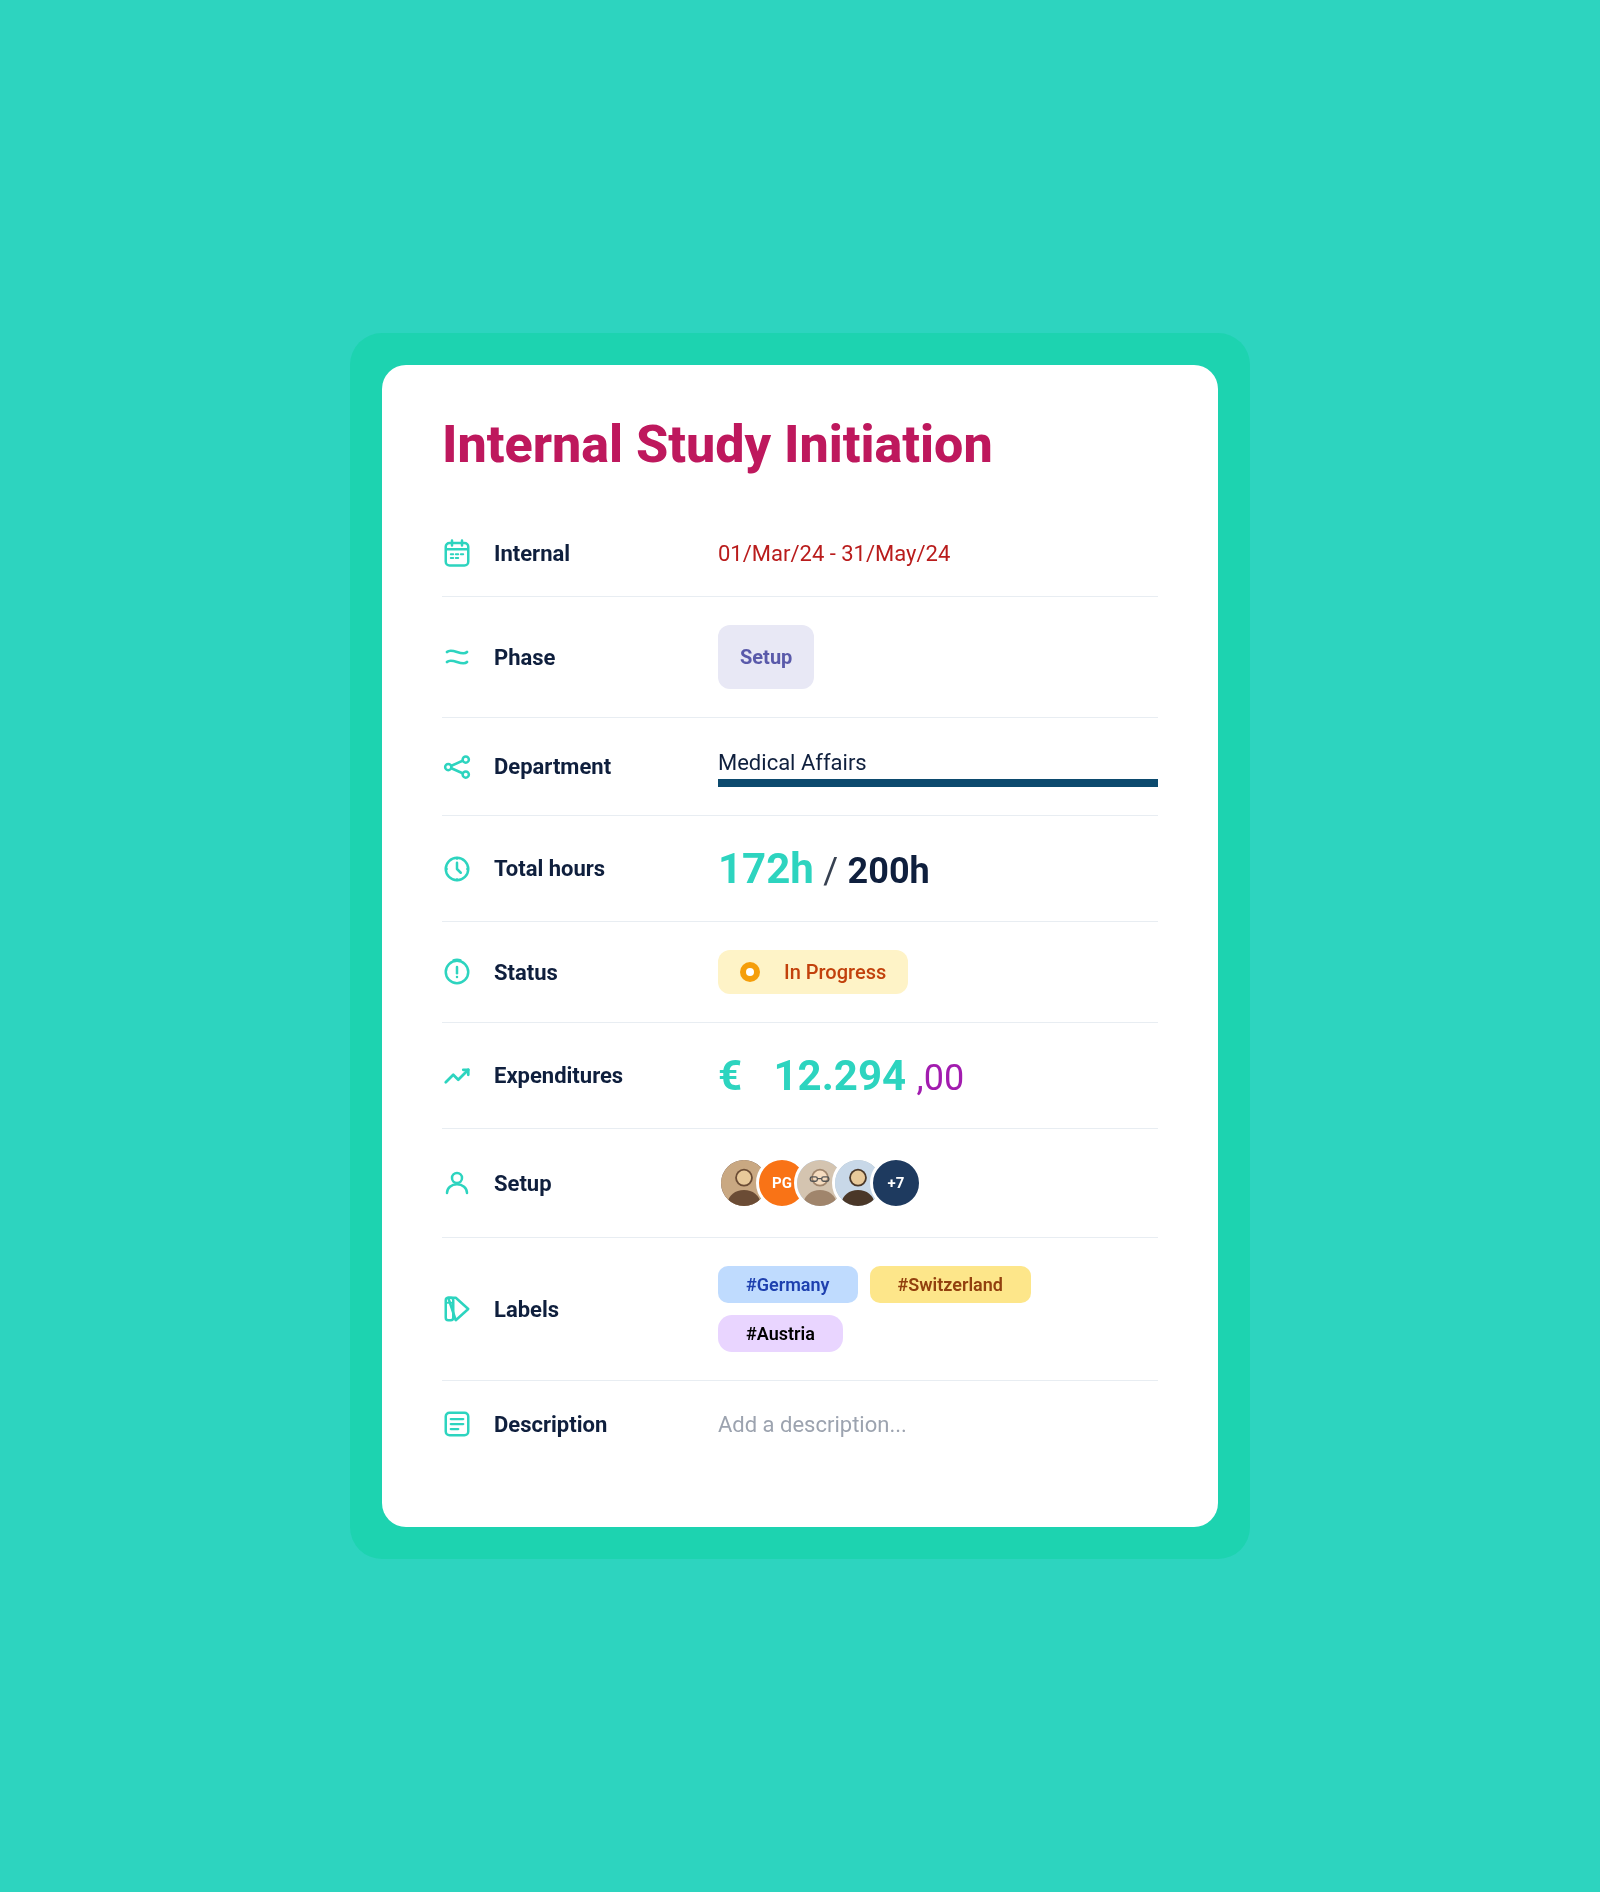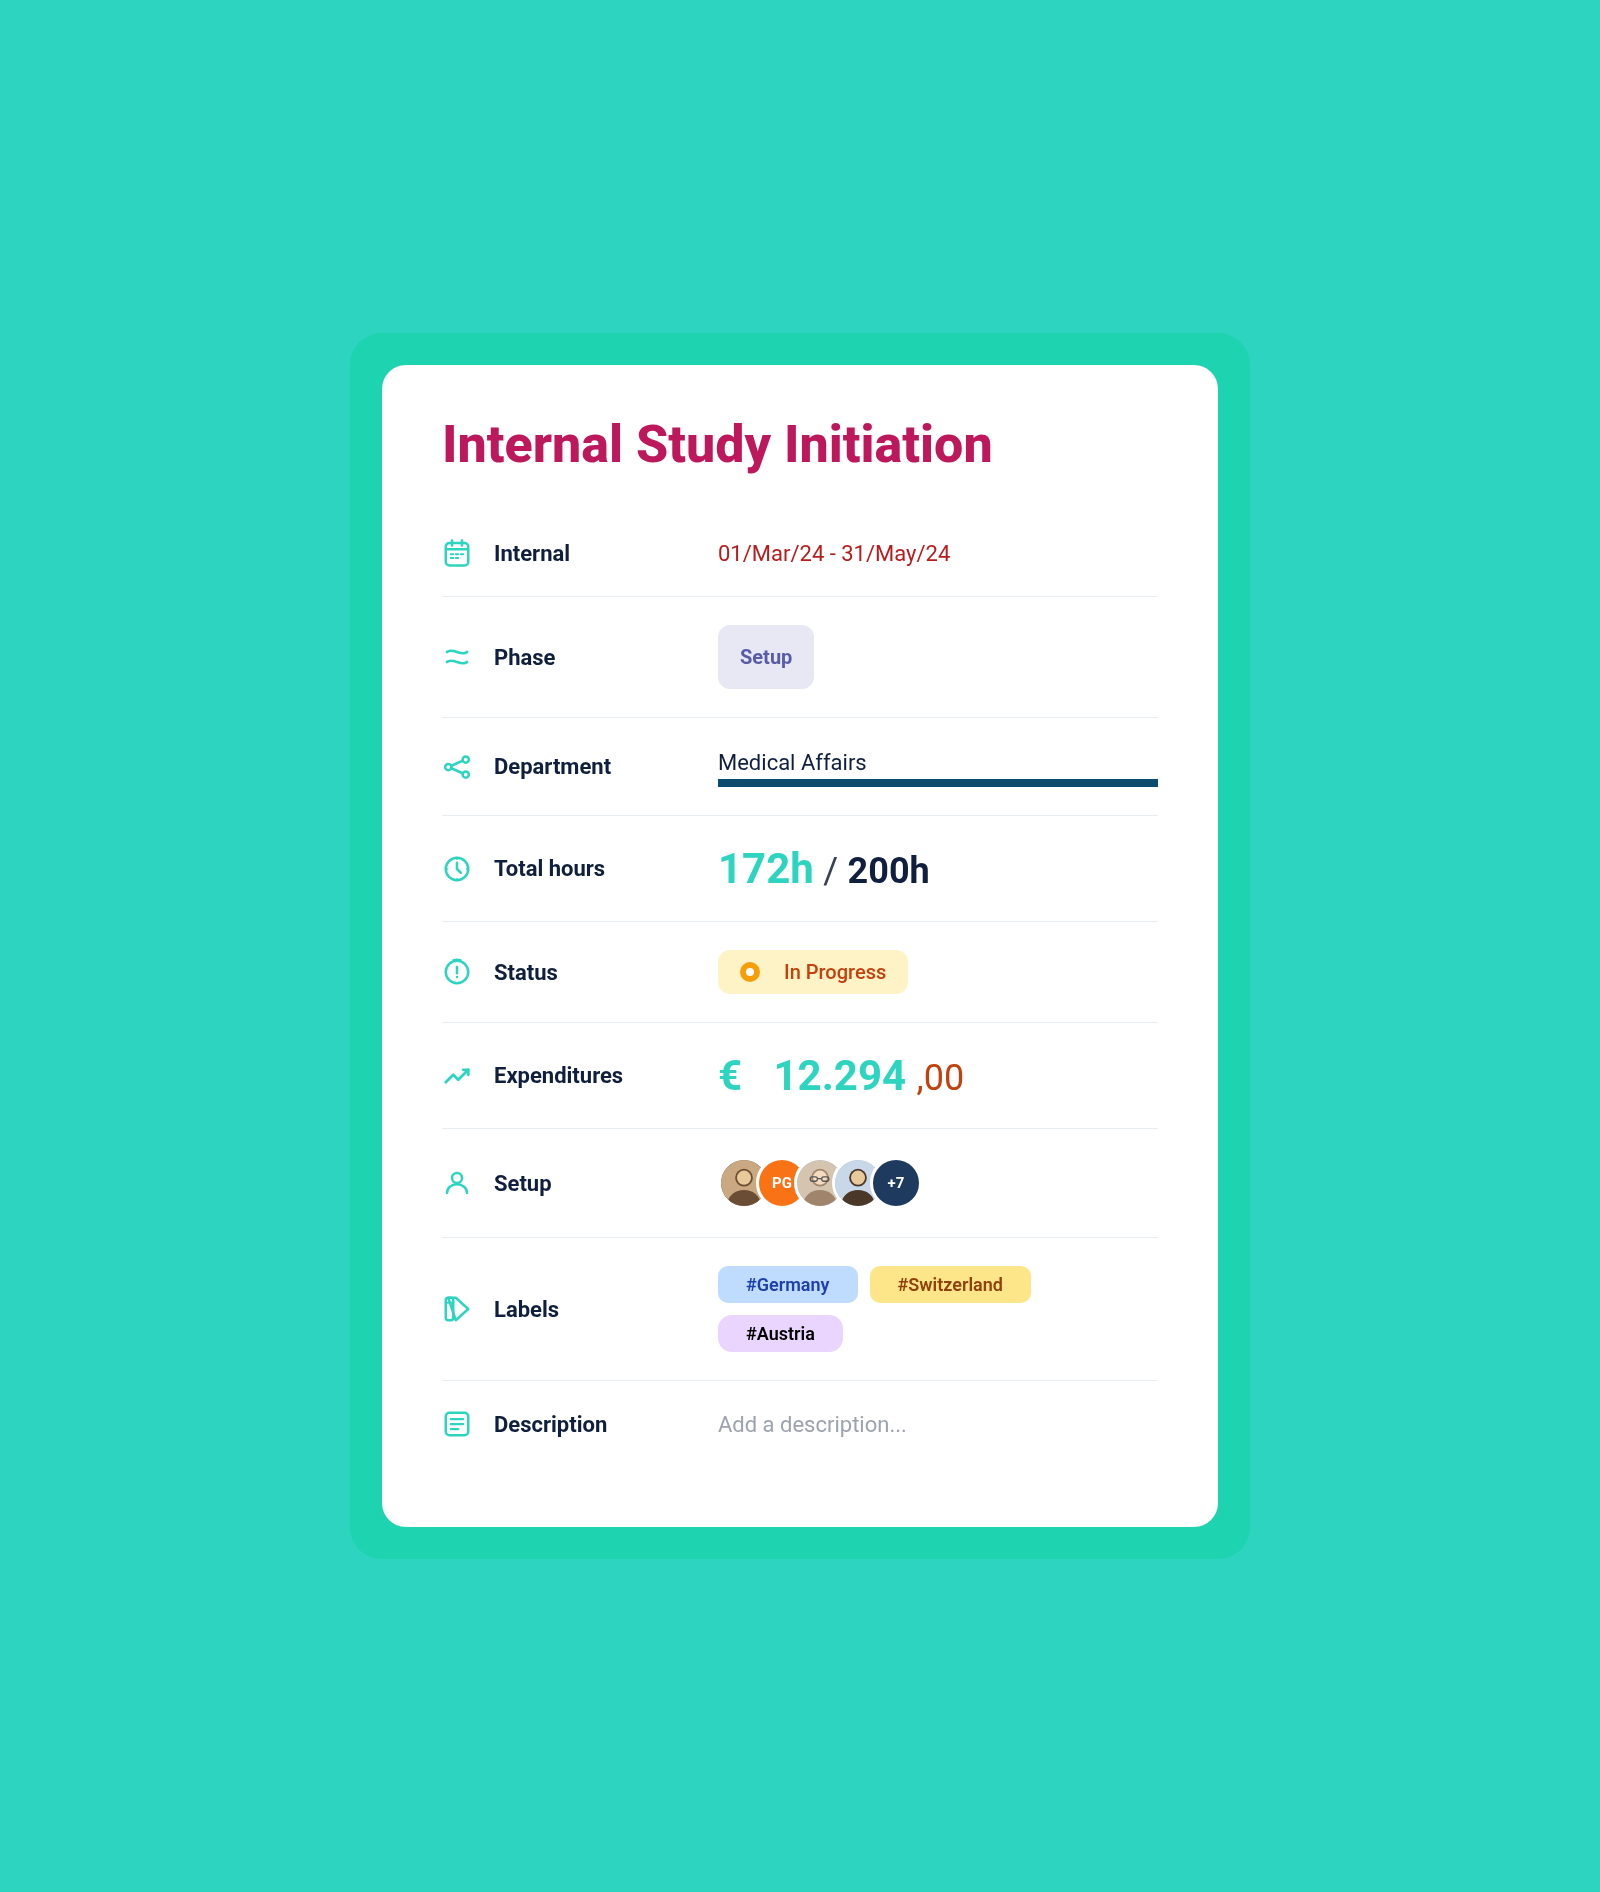--- a/index.html
+++ b/index.html
@@ -152,21 +152,21 @@
 
     
     .expenditures-main {
       font-size: 42px;
       font-weight: 700;
       color: #2dd4bf;
     }
     .expenditures-cents {
       font-size: 36px;
       font-weight: 400;
-      color: #c2410c;
+      color: #a21caf;
     }
 
     
     .members-wrap {
       display: flex;
       align-items: center;
     }
     .avatar {
       width: 52px;
       height: 52px;

